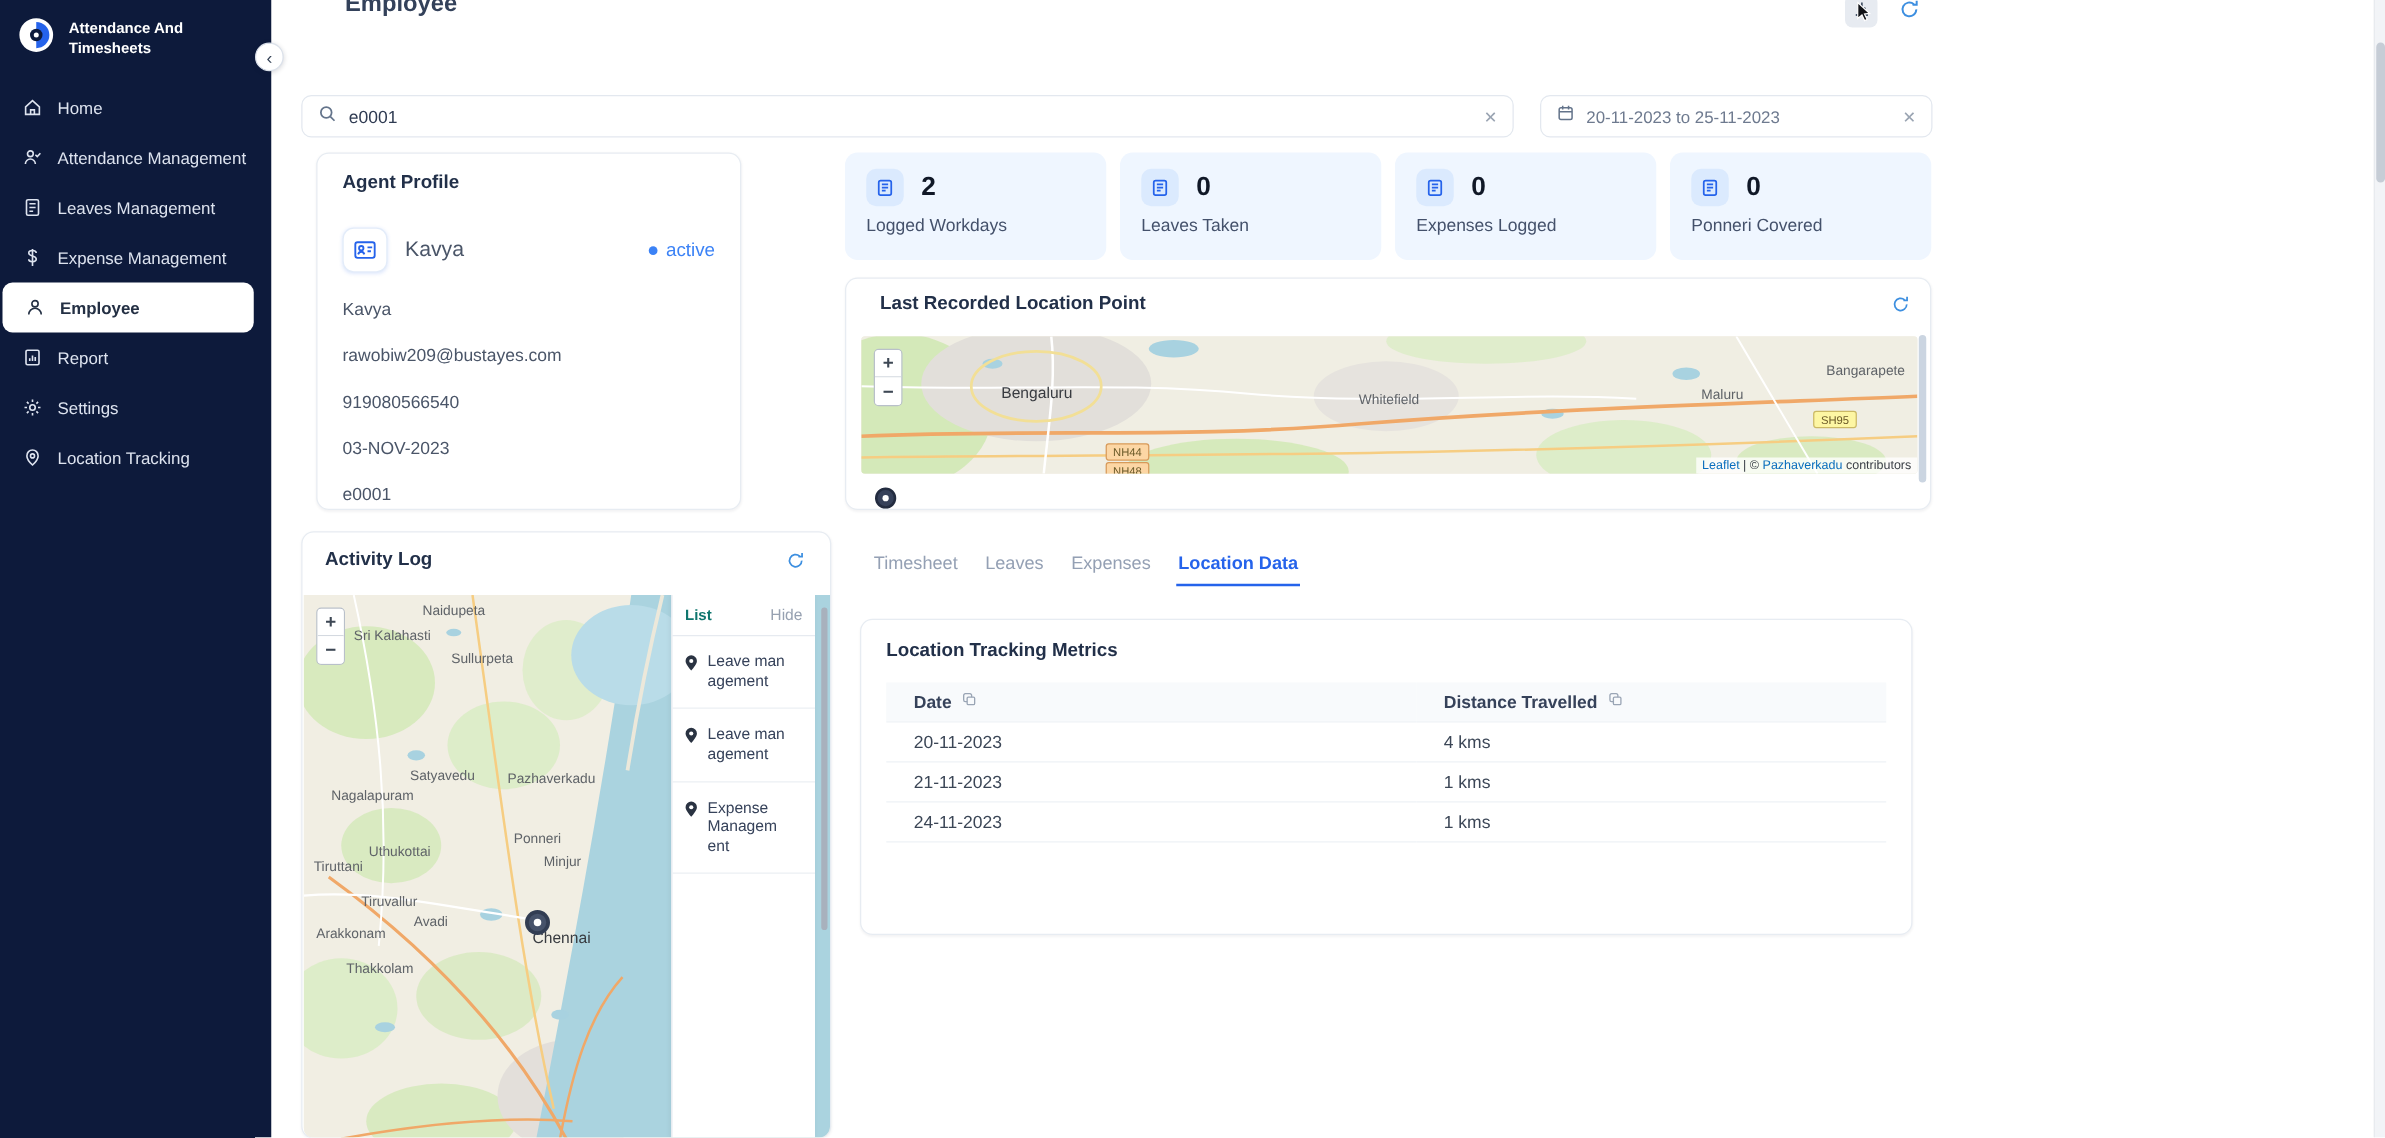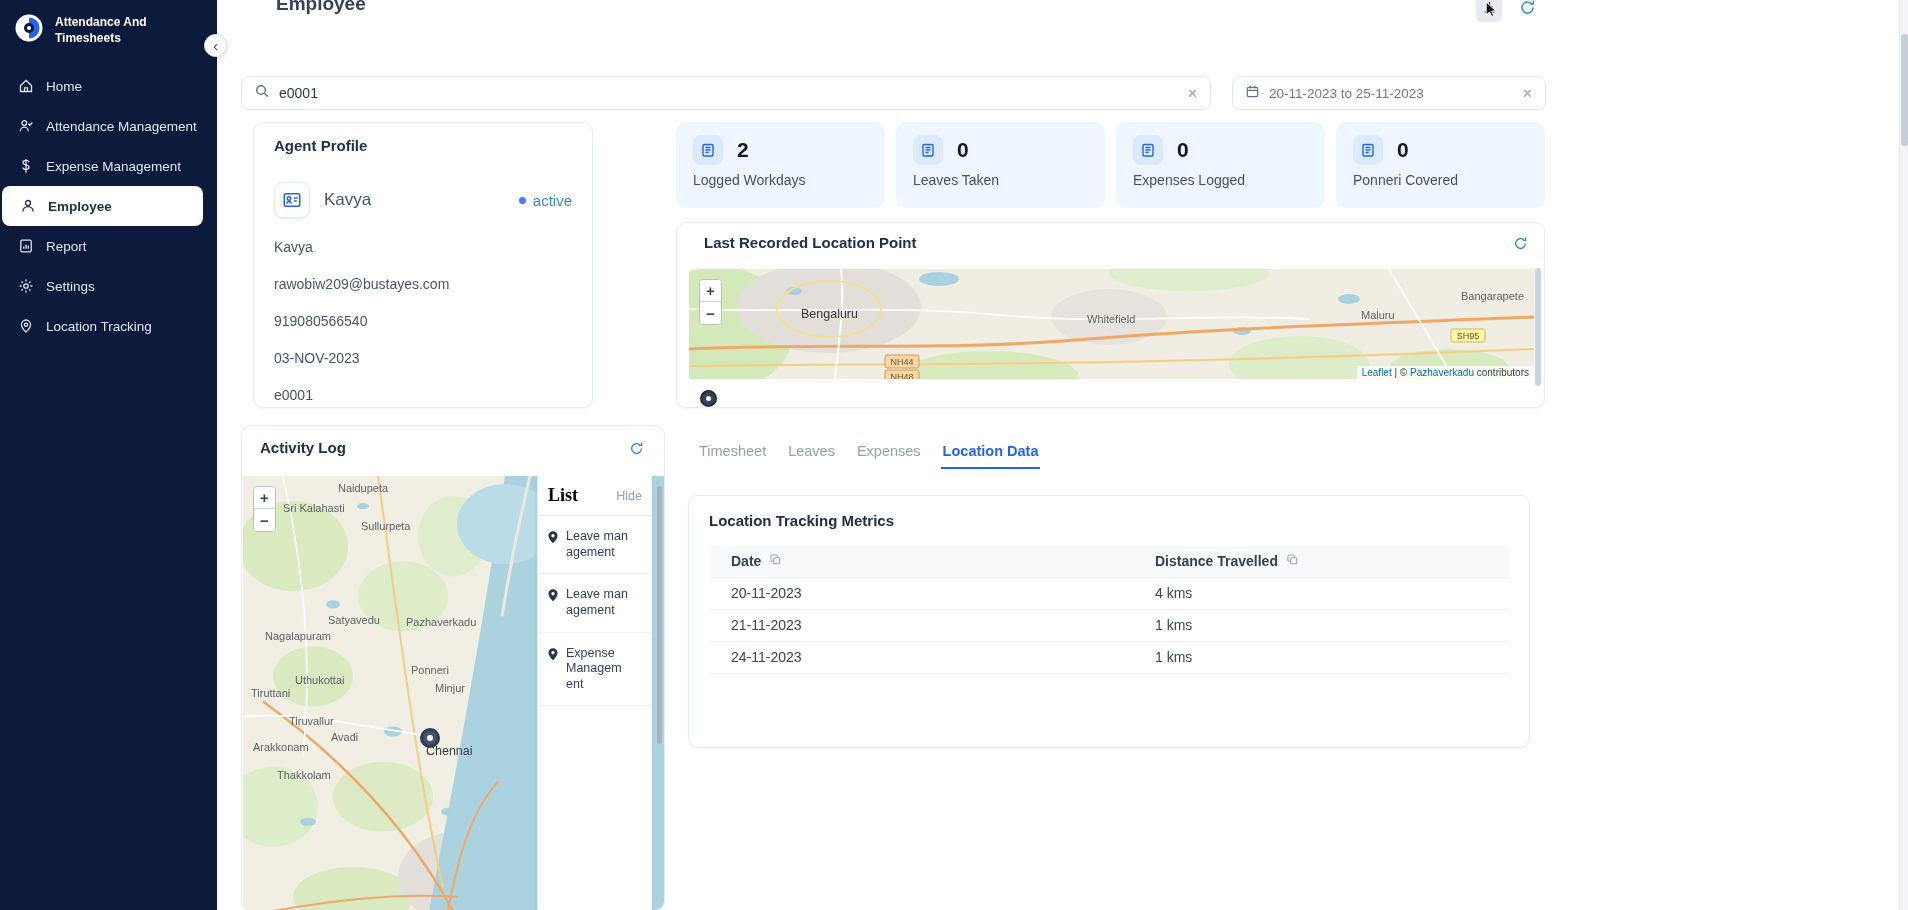--- a/index.html
+++ b/index.html
@@ -71,21 +71,21 @@
   .inner-scroll-thumb { position:absolute; right:3px; top:45px; width:6px; height:118px; background:#cbd5e1; border-radius:3px; cursor:pointer; }
 
   .activity-card { left:24px; top:425px; width:424px; height:486px; overflow:hidden; }
   .activity-card .card-title { position:absolute; left:18px; top:13px; }
   .activity-card .refresh-btn { right:18px; top:14px; }
   .map2 { left:1px; top:50px; width:422px; height:435px; border-radius:0 0 9px 9px; }
   .cluster-marker { position:absolute; left:177px; top:252px; width:20px; height:20px; border-radius:50%; background:#46526a; border:3px solid rgba(35,44,64,.55); display:flex; align-items:center; justify-content:center; z-index:3; }
   .cluster-marker::after { content:""; width:6px; height:6px; border-radius:50%; background:#fff; }
   .list-panel { position:absolute; right:13px; top:0; bottom:0; width:115px; background:#fff; border-left:1px solid #e6eaf0; box-shadow:-1px 0 4px rgba(15,23,42,.06); z-index:5; }
   .list-head { display:flex; align-items:center; justify-content:space-between; padding:9px 10px; border-bottom:1px solid #e6eaf0; }
-  .list-head .list-title { font-size:18px; font-weight:bold; color:#000000;font-family:Liberation Serif, serif; }
+  .list-head .list-title { font-size:12px; font-weight:bold; color:#0f766e; }
   .list-head .hide { font-size:12.5px; color:#97a1b1; cursor:pointer; }
   .list-item { display:flex; gap:6px; padding:13px 8px; border-bottom:1px solid #eceff4; cursor:pointer; }
   .list-item .pin { flex:0 0 auto; margin-top:1px; }
   .list-item .li-label { font-size:12.5px; color:#36425a; width:62px; word-break:break-all; line-height:1.25; }
   .list-scroll-thumb { position:absolute; right:3px; top:10px; width:5px; height:258px; background:#a8b1bd; border-radius:3px; z-index:6; cursor:pointer; }
 
   
   .tabs { position:absolute; left:480px; top:441px; display:flex; gap:18px; align-items:flex-start; }
   .tab { font-size:14.5px; color:#94a0b4; padding:2px 2px 8px 2px; cursor:pointer; }
   .tab.active { color:#2563eb; font-weight:bold; border-bottom:2px solid #2563eb; }
@@ -135,20 +135,29 @@
     </div>
     <div class="nav-item">
       <span class="nav-icon">
           <svg width="16" height="16" viewBox="0 0 16 16" fill="none" stroke="currentColor" stroke-width="1.3">
             <circle cx="6.3" cy="5" r="2.3"></circle>
             <path d="M2.3 13.2c0-2.2 1.8-4 4-4s4 1.8 4 4"></path>
             <path d="M10.3 5.8 11.8 7.3 14.3 4.6"></path>
           </svg>
         </span>
       <span>Attendance Management</span>
+    </div>
+    <div class="nav-item">
+      <span class="nav-icon">
+          <svg width="16" height="16" viewBox="0 0 16 16" fill="none" stroke="currentColor" stroke-width="1.3">
+            <rect x="3.2" y="1.8" width="9.6" height="12.4" rx="1.2"></rect>
+            <path d="M5.5 5h5M5.5 8h5M5.5 11h3"></path>
+          </svg>
+        </span>
+      <span>Leaves Management</span>
     </div>
     <div class="nav-item">
       <span class="nav-icon">
           <svg width="16" height="16" viewBox="0 0 16 16" fill="none" stroke="currentColor" stroke-width="1.3">
             <path d="M8 1.2v13.6"></path>
             <path d="M11 4.3c0-1.1-1.3-1.9-3-1.9s-3 .8-3 2c0 3 6 1.7 6 4.8 0 1.3-1.3 2.1-3 2.1s-3-.8-3-1.9"></path>
           </svg>
         </span>
       <span>Expense Management</span>
     </div>

